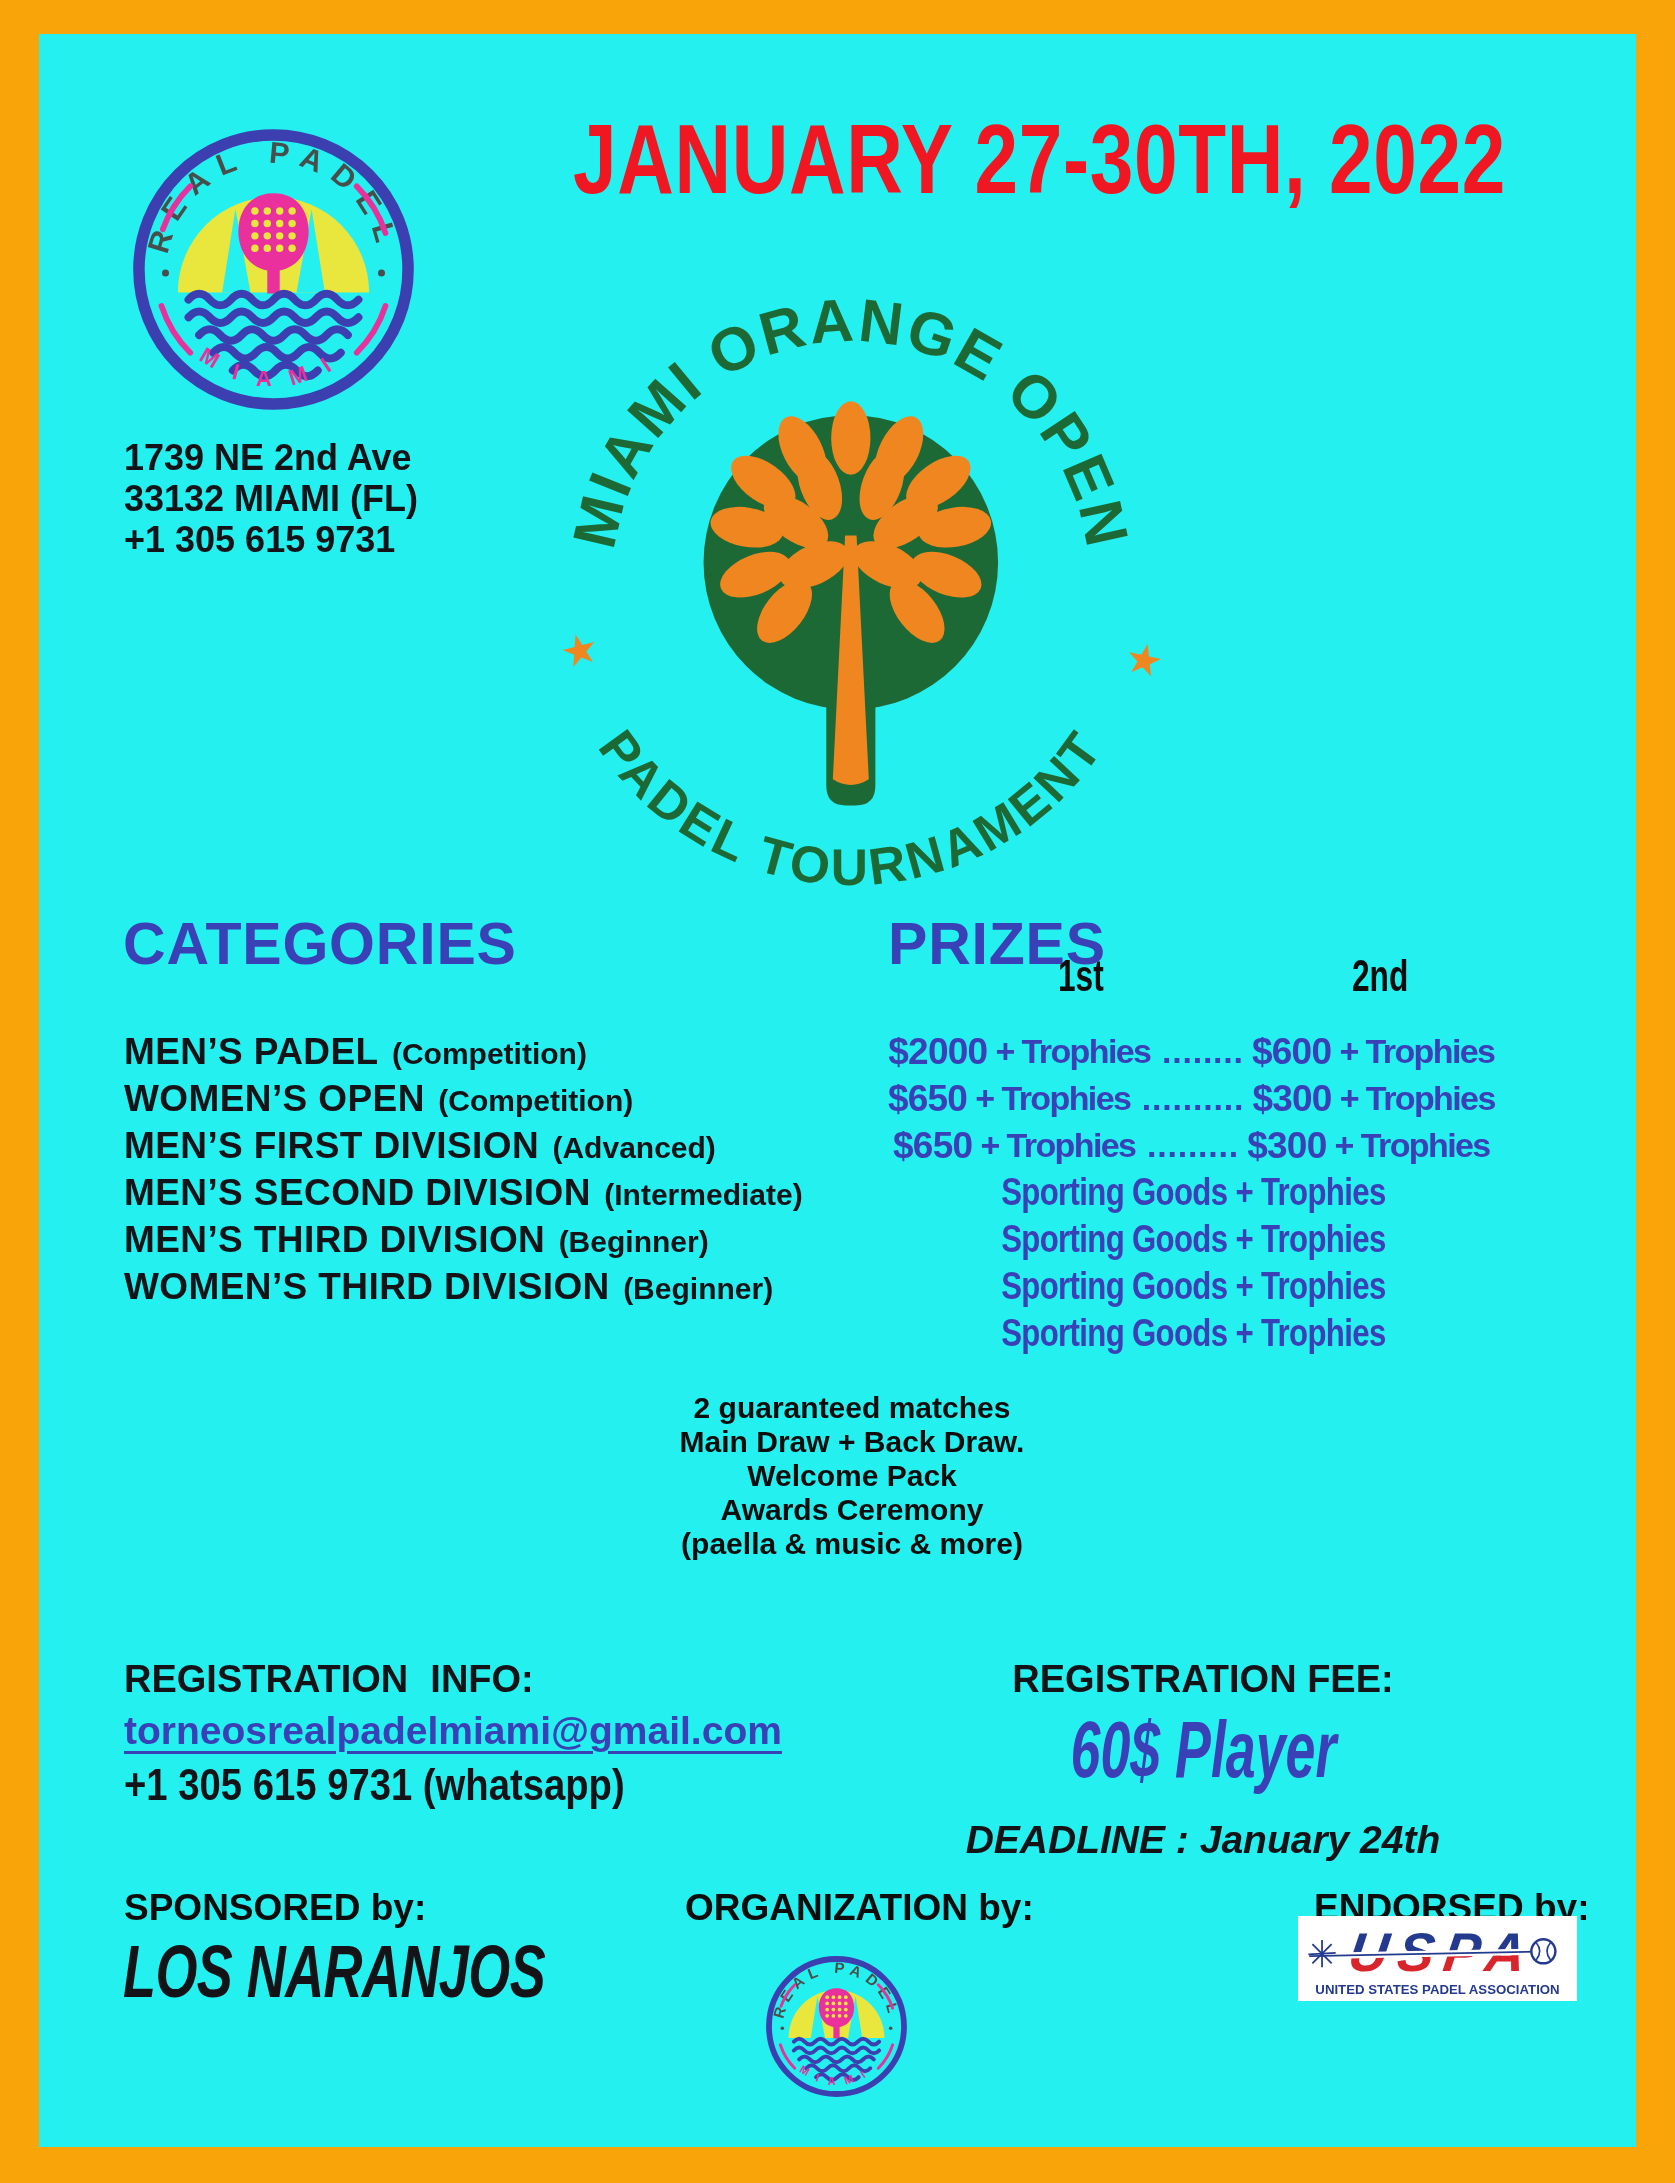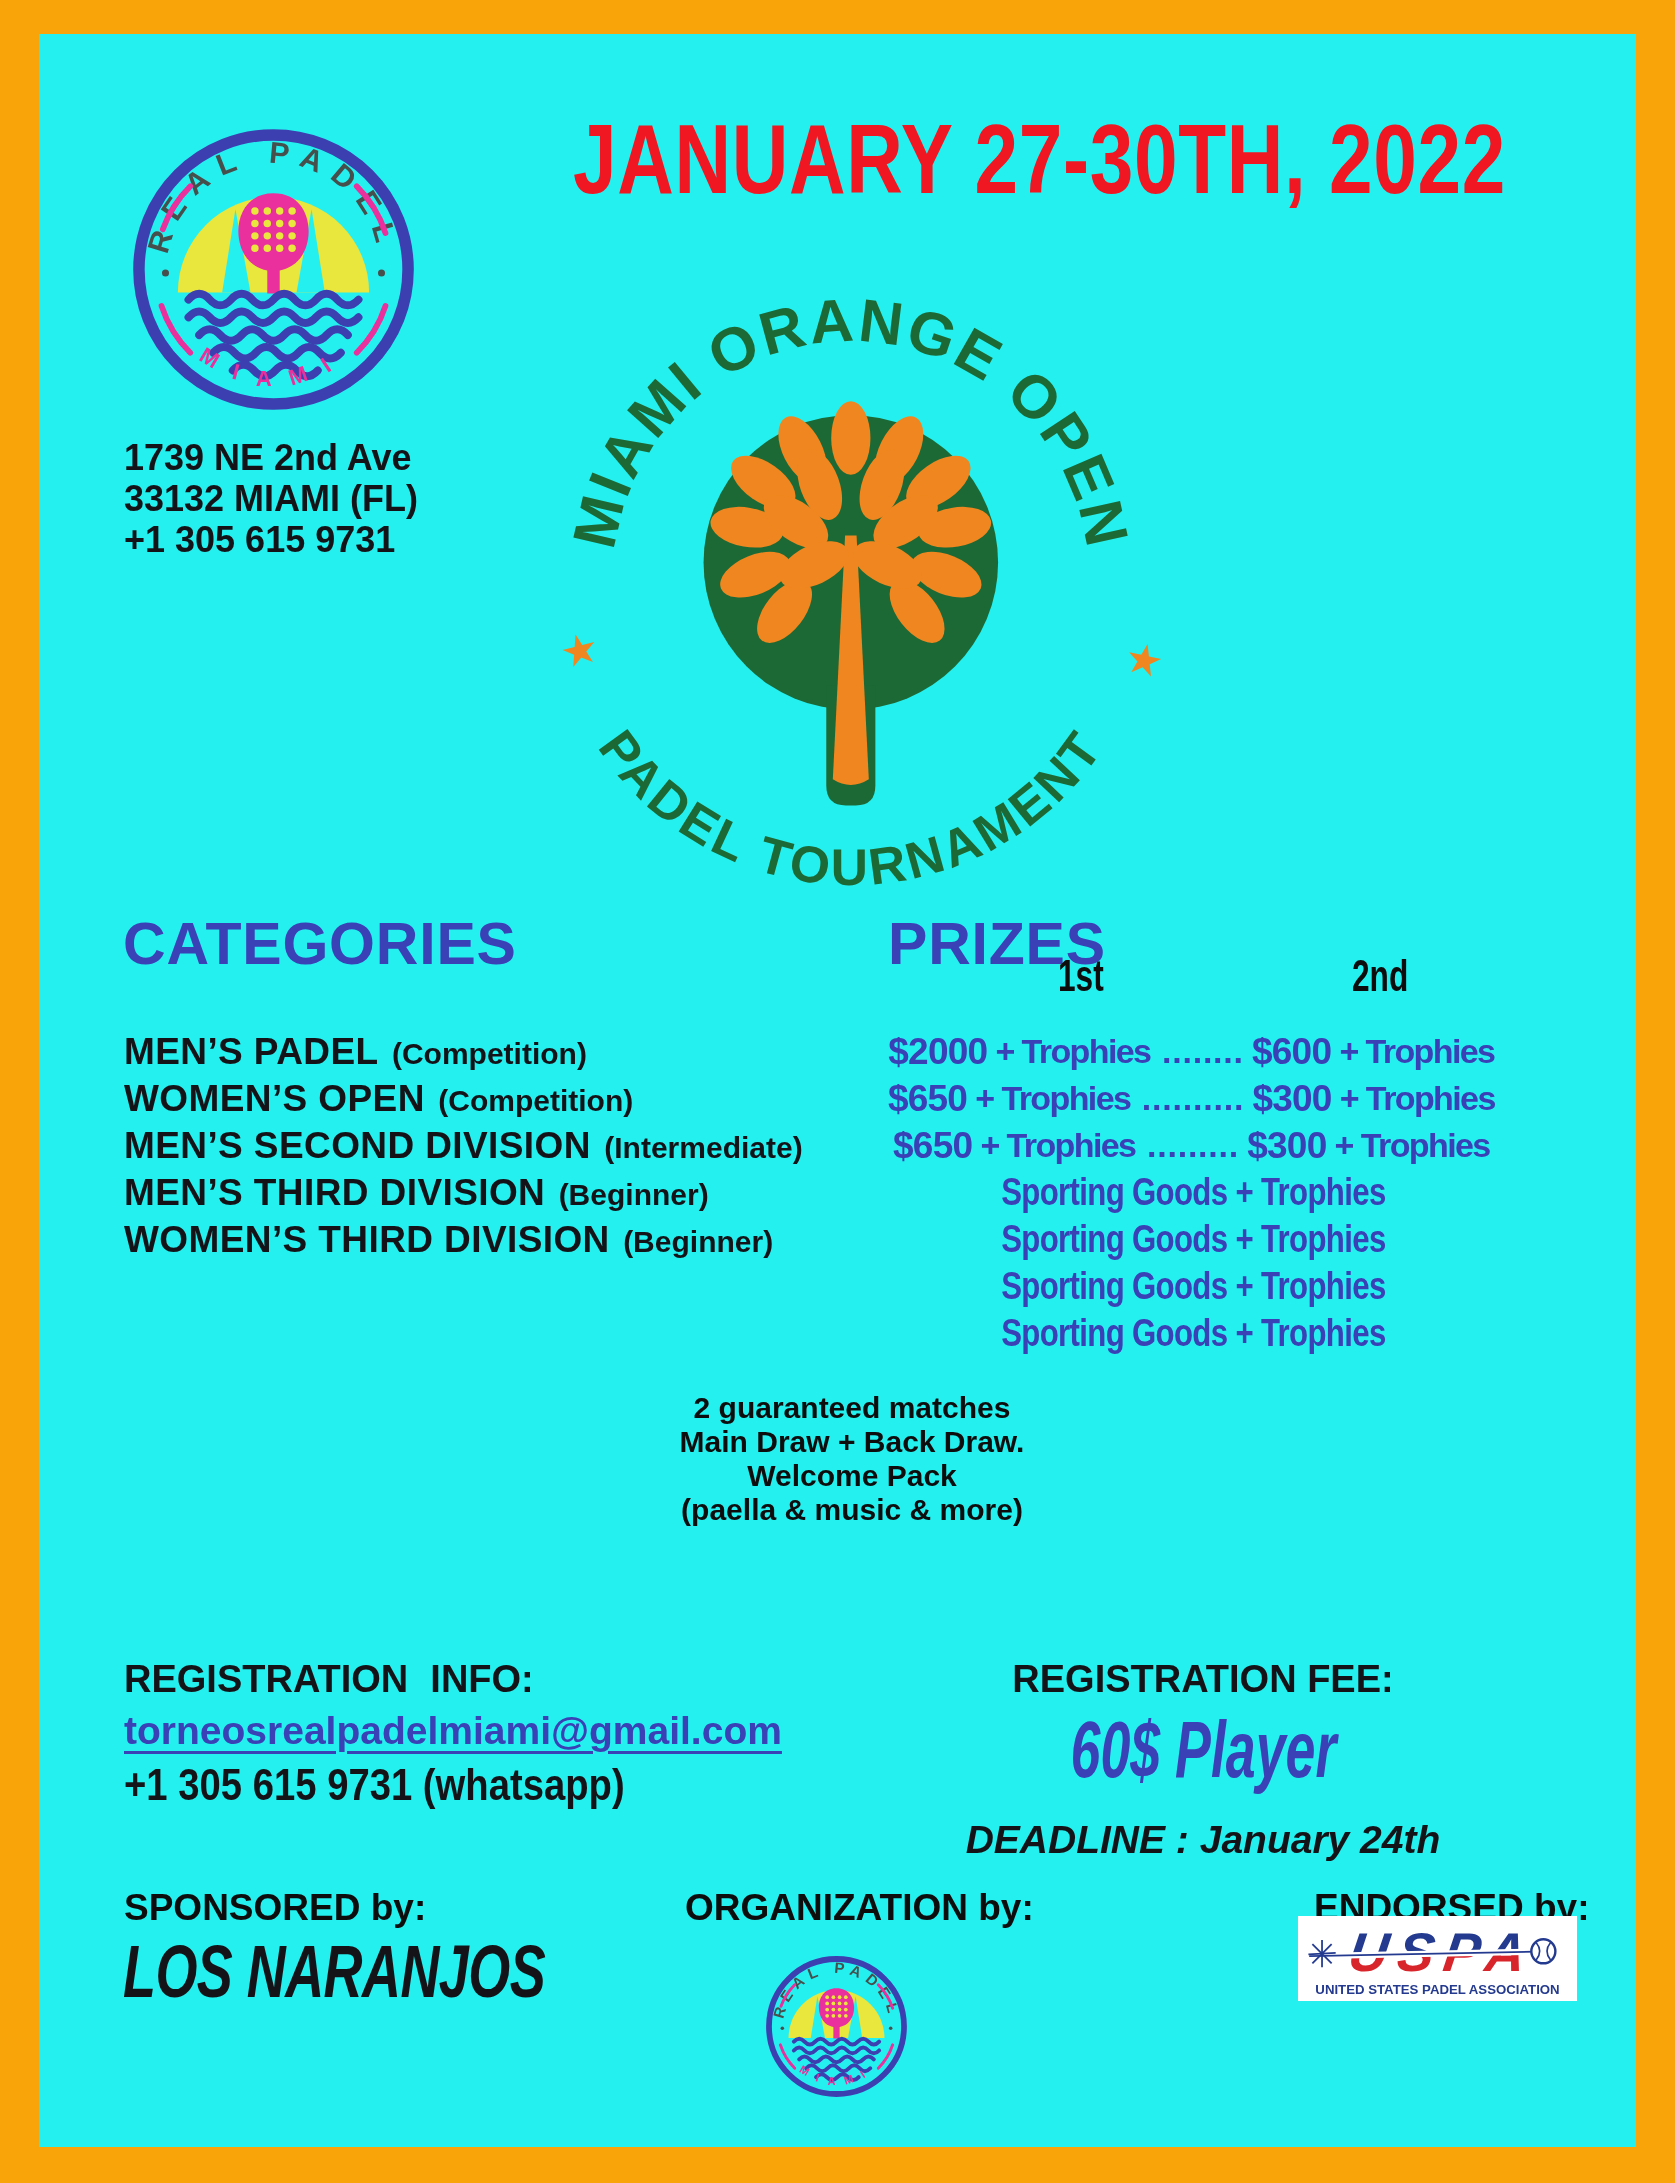--- a/index.html
+++ b/index.html
@@ -240,20 +240,24 @@
 <div class="abs cat-rows">
   <div class="cat-row">
     <span class="cat-name">MEN’S PADEL</span>
     <span class="cat-level">(Competition)</span>
   </div>
   <div class="cat-row">
     <span class="cat-name">WOMEN’S OPEN</span>
     <span class="cat-level">(Competition)</span>
   </div>
   <div class="cat-row">
+    <span class="cat-name">MEN’S FIRST DIVISION</span>
+    <span class="cat-level">(Advanced)</span>
+  </div>
+  <div class="cat-row">
     <span class="cat-name">MEN’S SECOND DIVISION</span>
     <span class="cat-level">(Intermediate)</span>
   </div>
   <div class="cat-row">
     <span class="cat-name">MEN’S THIRD DIVISION</span>
     <span class="cat-level">(Beginner)</span>
   </div>
   <div class="cat-row">
     <span class="cat-name">WOMEN’S THIRD DIVISION</span>
     <span class="cat-level">(Beginner)</span>
@@ -293,20 +297,21 @@
     </div>
   <div class="prize-row goods">
       <span>Sporting Goods + Trophies</span>
     </div>
 </div>
 
 <div class="abs benefits">
   <div class="benefit-line">2 guaranteed matches</div>
   <div class="benefit-line">Main Draw + Back Draw.</div>
   <div class="benefit-line">Welcome Pack</div>
+  <div class="benefit-line">Awards Ceremony</div>
   <div class="benefit-line">(paella &amp; music &amp; more)</div>
 </div>
 
 <div class="abs reg-info-heading">REGISTRATION INFO:</div>
 <div class="abs email">
   <a href="#">torneosrealpadelmiami@gmail.com</a>
 </div>
 <div class="abs phone"><span>+1 305 615 9731 (whatsapp)</span></div>
 
 <div class="abs fee-heading">REGISTRATION FEE:</div>

